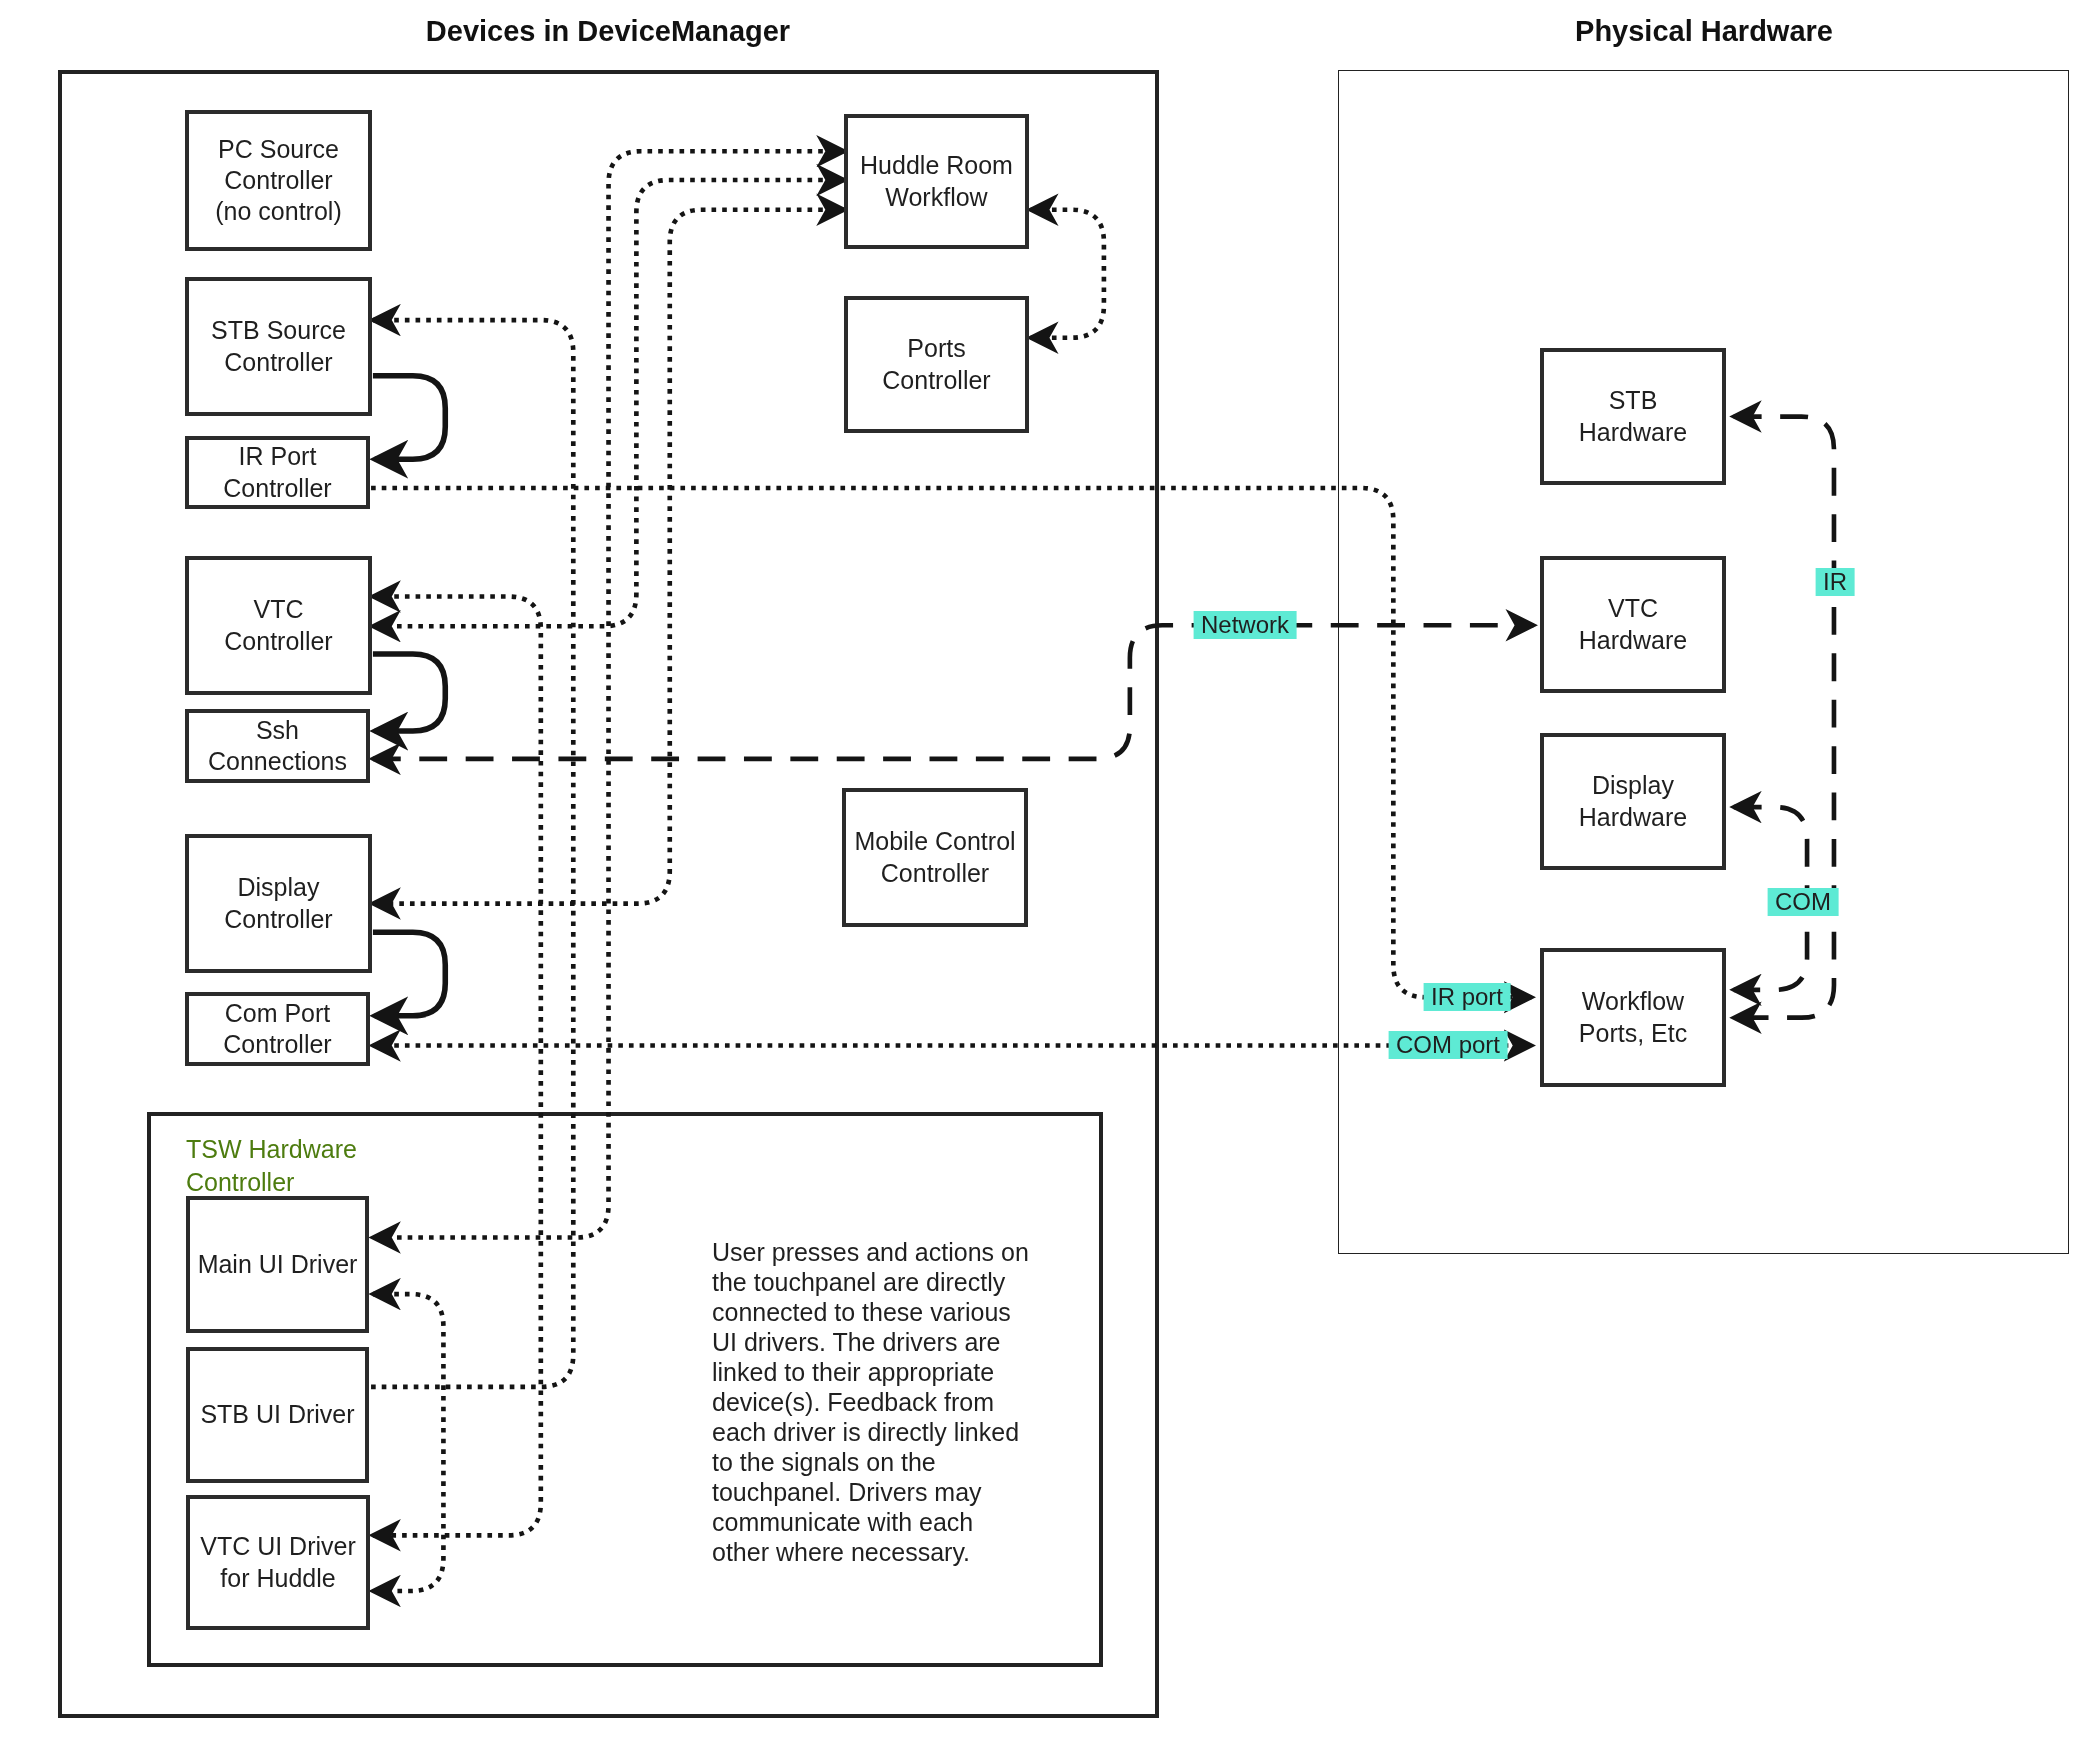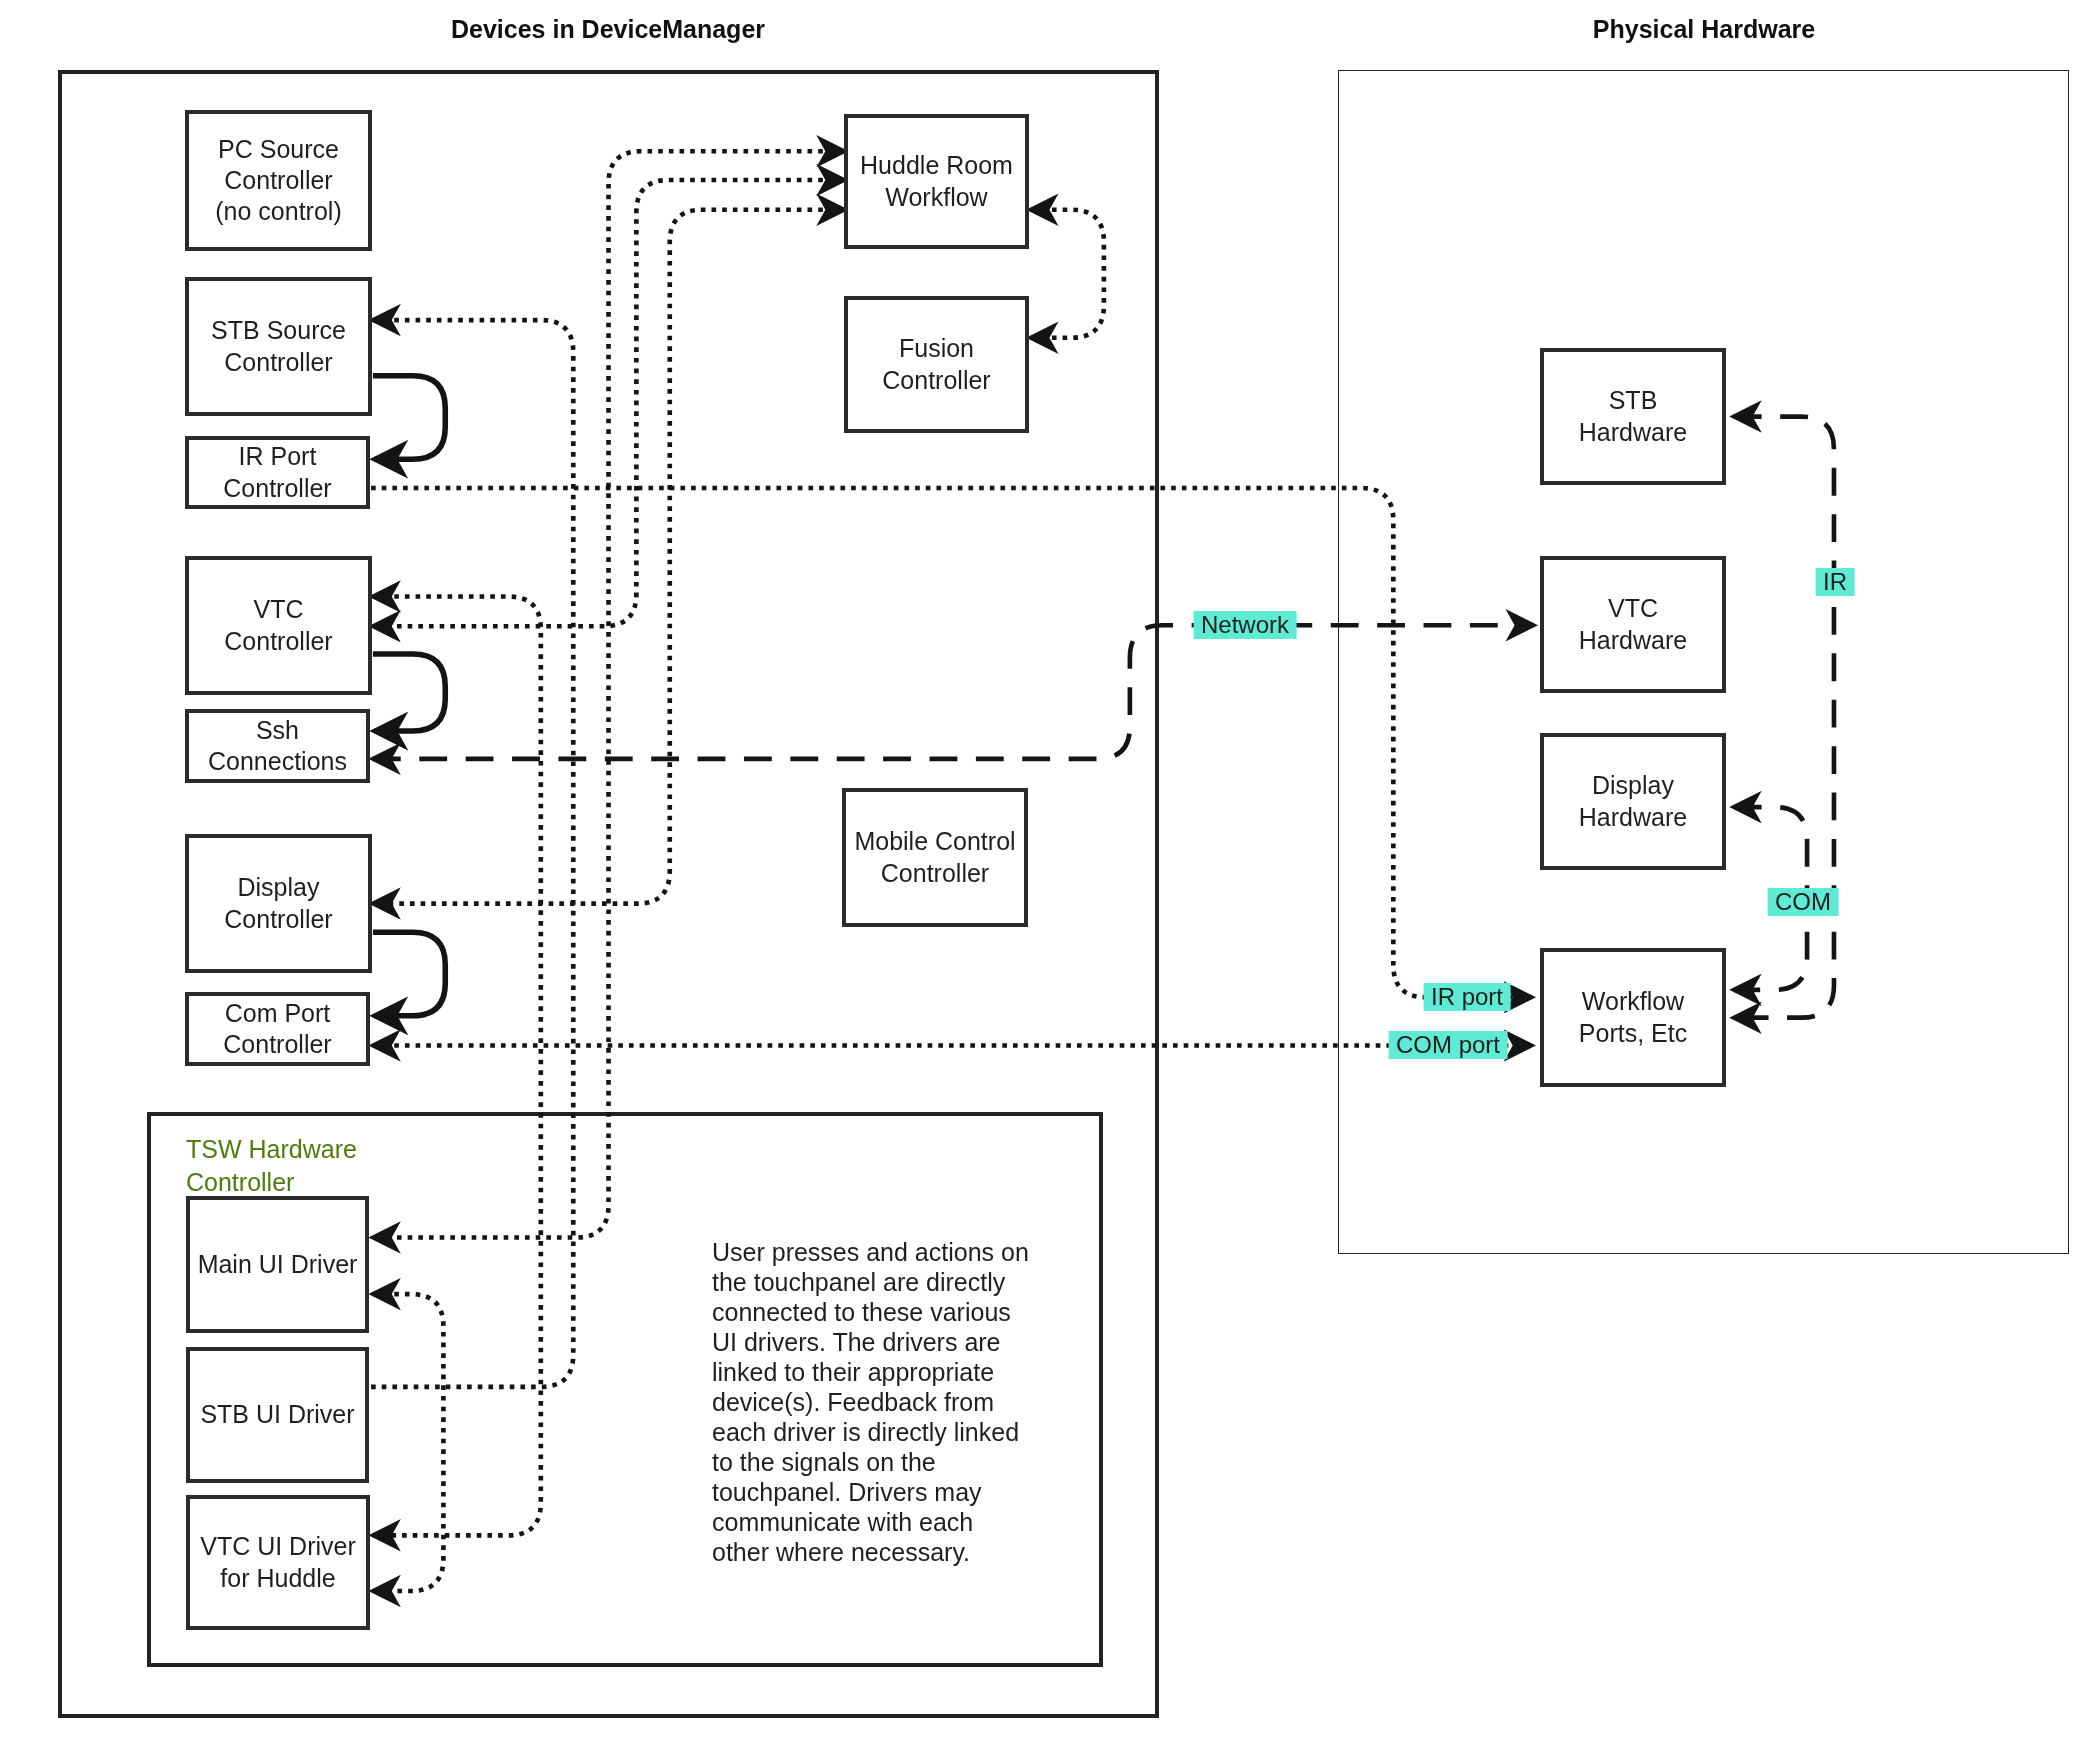--- a/index.html
+++ b/index.html
@@ -1,21 +1,21 @@
 <!DOCTYPE html>
 <html style="font-size:15px"><head>
 <meta charset="utf-8">
 <style>
   html,body{margin:0;padding:0;background:#ffffff;}
   #stage{
     position:relative;width:2090px;height:1758px;background:#ffffff;
     font-family:"Liberation Sans", sans-serif;color:#1a1a1a;overflow:hidden;
   }
   .title{
-    position:absolute;font-weight:bold;font-size:25px;transform:translateX(-50%);
+    position:absolute;font-weight:bold;font-size:29px;transform:translateX(-50%);
     white-space:nowrap;color:#111;
   }
   .container{position:absolute;border:4.6px solid #222;background:transparent;}
   .container.thin{border-width:1.9px;}
   svg#wires{position:absolute;left:0;top:0;z-index:2;}
   .node{
     position:absolute;border:4.6px solid #2b2b2b;background:#ffffff;z-index:3;
     display:flex;align-items:center;justify-content:center;text-align:center;
     font-size:25px;line-height:1.25;white-space:pre-line;color:#1f1f1f;
   }
@@ -101,21 +101,21 @@
 Controller</div>
   <div class="node" style="left:185px;top:709px;width:177px;height:66px;">Ssh
 Connections</div>
   <div class="node" style="left:185px;top:834px;width:179px;height:131px;">Display
 Controller</div>
   <div class="node" style="left:185px;top:992px;width:177px;height:66px;">Com Port
 Controller</div>
 
   <div class="node" style="left:844px;top:114px;width:177px;height:127px;">Huddle Room
 Workflow</div>
-  <div class="node" style="left:844px;top:296px;width:177px;height:129px;">Fusion
+  <div class="node" style="left:844px;top:296px;width:177px;height:129px;">Ports
 Controller</div>
   <div class="node" style="left:842px;top:788px;width:178px;height:131px;">Mobile Control
 Controller</div>
 
   <div class="node" style="left:186px;top:1347px;width:175px;height:128px;">STB UI Driver</div>
   <div class="node" style="left:186px;top:1196px;width:175px;height:129px;">Main UI Driver</div>
   <div class="node" style="left:186px;top:1495px;width:176px;height:127px;">VTC UI Driver
 for Huddle</div>
 
   <div class="node" style="left:1540px;top:348px;width:178px;height:129px;">STB

